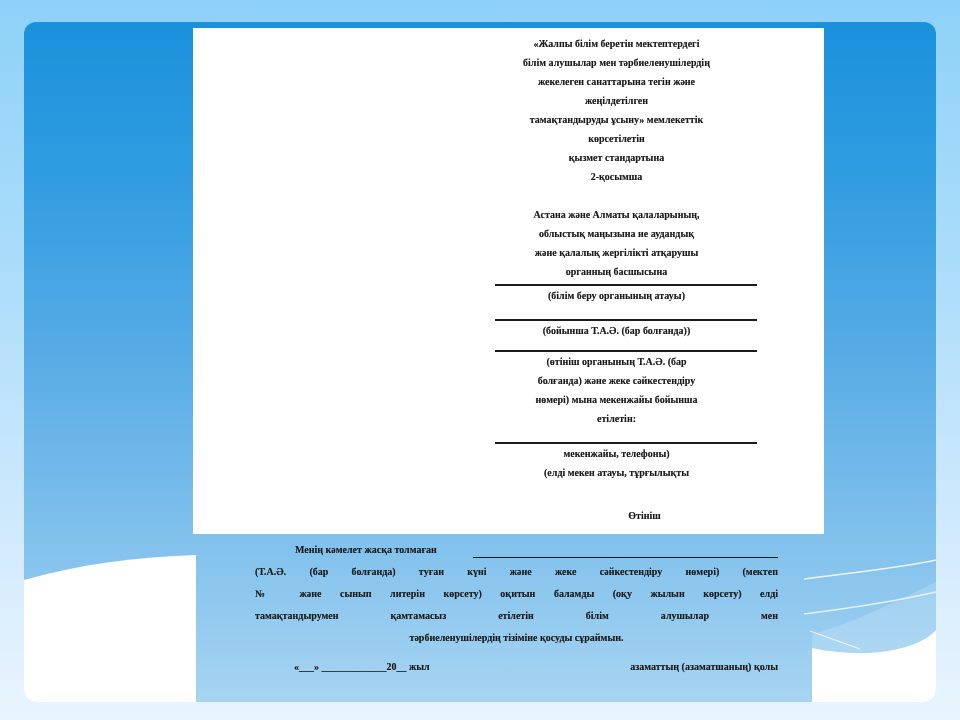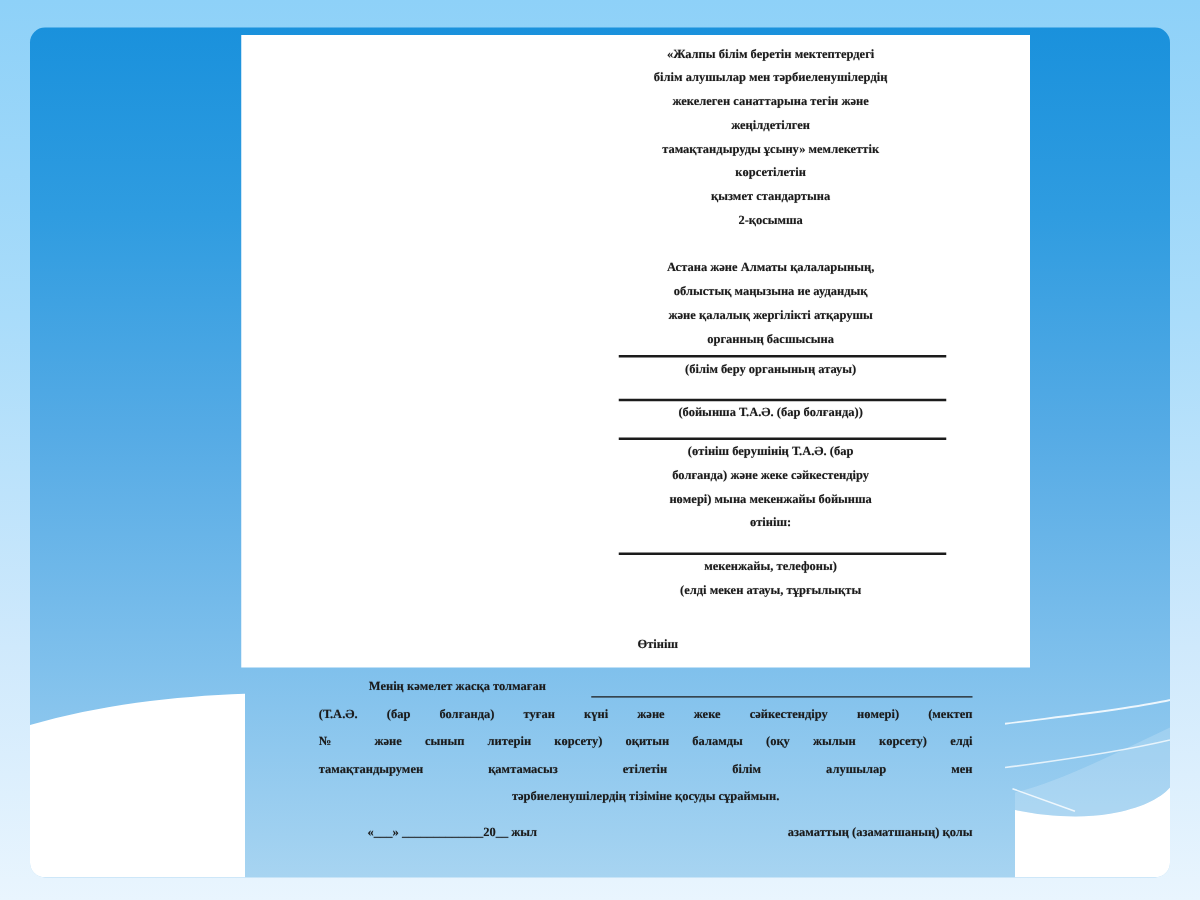--- a/index.html
+++ b/index.html
@@ -33,21 +33,21 @@
   .doc-inner{padding-top:6px;}
 
   .top-col{margin-left:249px;width:325px;}
   .cline{display:flex;justify-content:center;white-space:nowrap;}
   .gap19{height:19px;}
   .rule{height:0;border-bottom:2px solid #1b1b1b;width:262px;margin-left:41px;}
   .rule.r1{margin-top:3px;}
   .rule.r2{margin-top:14px;}
   .rule.r3{margin-top:10px;}
   .rule.r4{margin-top:14px;}
-  .otinish{margin-top:24px;padding-left:56px;text-align:left;white-space:nowrap;}
+  .otinish{margin-top:24px;padding-left:56px;text-align:center;white-space:nowrap;}
 
   .body-para{margin-left:50px;width:523px;margin-top:14px;line-height:22px;}
   .b1{display:flex;padding-left:40px;gap:36px;}
   .b1 .txt{white-space:nowrap;}
   .b1 .ufill{flex:1;border-bottom:1.5px solid #1b1b1b;margin-bottom:3px;}
   .jline{text-align:justify;text-align-last:justify;}
   .lline{text-align:center;}
 
   .date-row{margin-left:89px;width:484px;display:flex;
             justify-content:space-between;margin-top:7px;line-height:22px;
@@ -127,30 +127,30 @@
             </div>
 
           <div class="rule r2"></div>
           <div class="cline">
               <span>(бойынша Т.А.Ә. (бар болғанда))</span>
             </div>
 
           <div class="rule r3"></div>
           <div>
             <div class="cline">
-                <span>(өтініш берушінің Т.А.Ә. (бар</span>
+                <span>(өтініш органының Т.А.Ә. (бар</span>
               </div>
             <div class="cline">
                 <span>болғанда) және жеке сәйкестендіру</span>
               </div>
             <div class="cline">
                 <span>нөмері) мына мекенжайы бойынша</span>
               </div>
             <div class="cline">
-                <span>өтініш:</span>
+                <span>етілетін:</span>
               </div>
           </div>
 
           <div class="rule r4"></div>
           <div>
             <div class="cline">
                 <span>мекенжайы, телефоны)</span>
               </div>
             <div class="cline">
                 <span>(елді мекен атауы, тұрғылықты</span>

